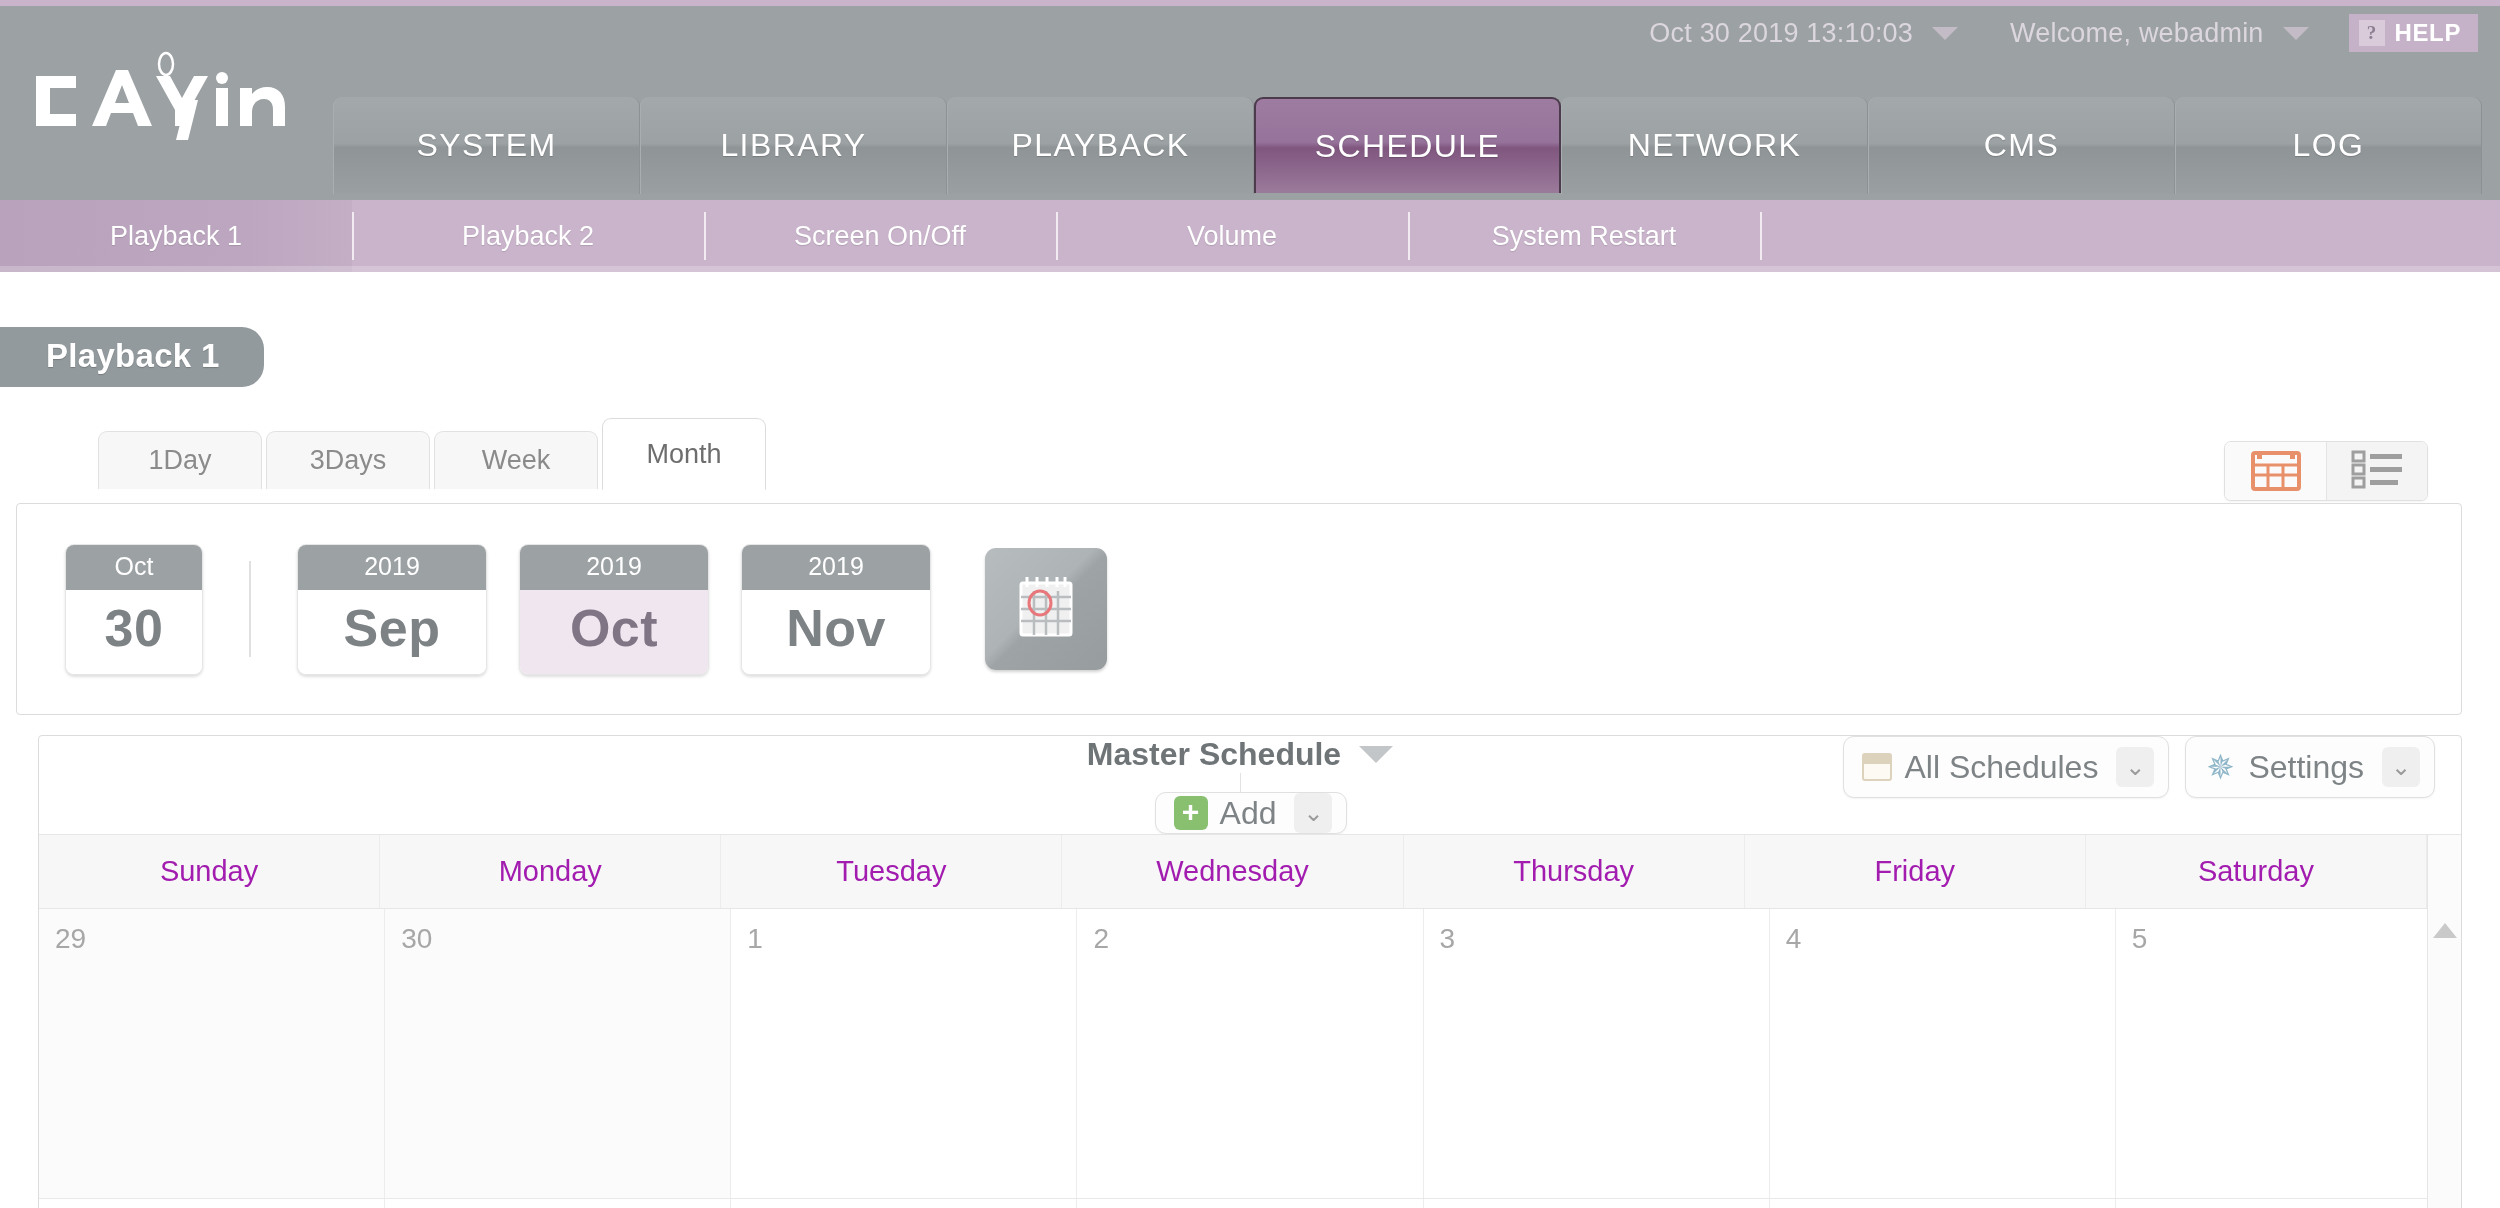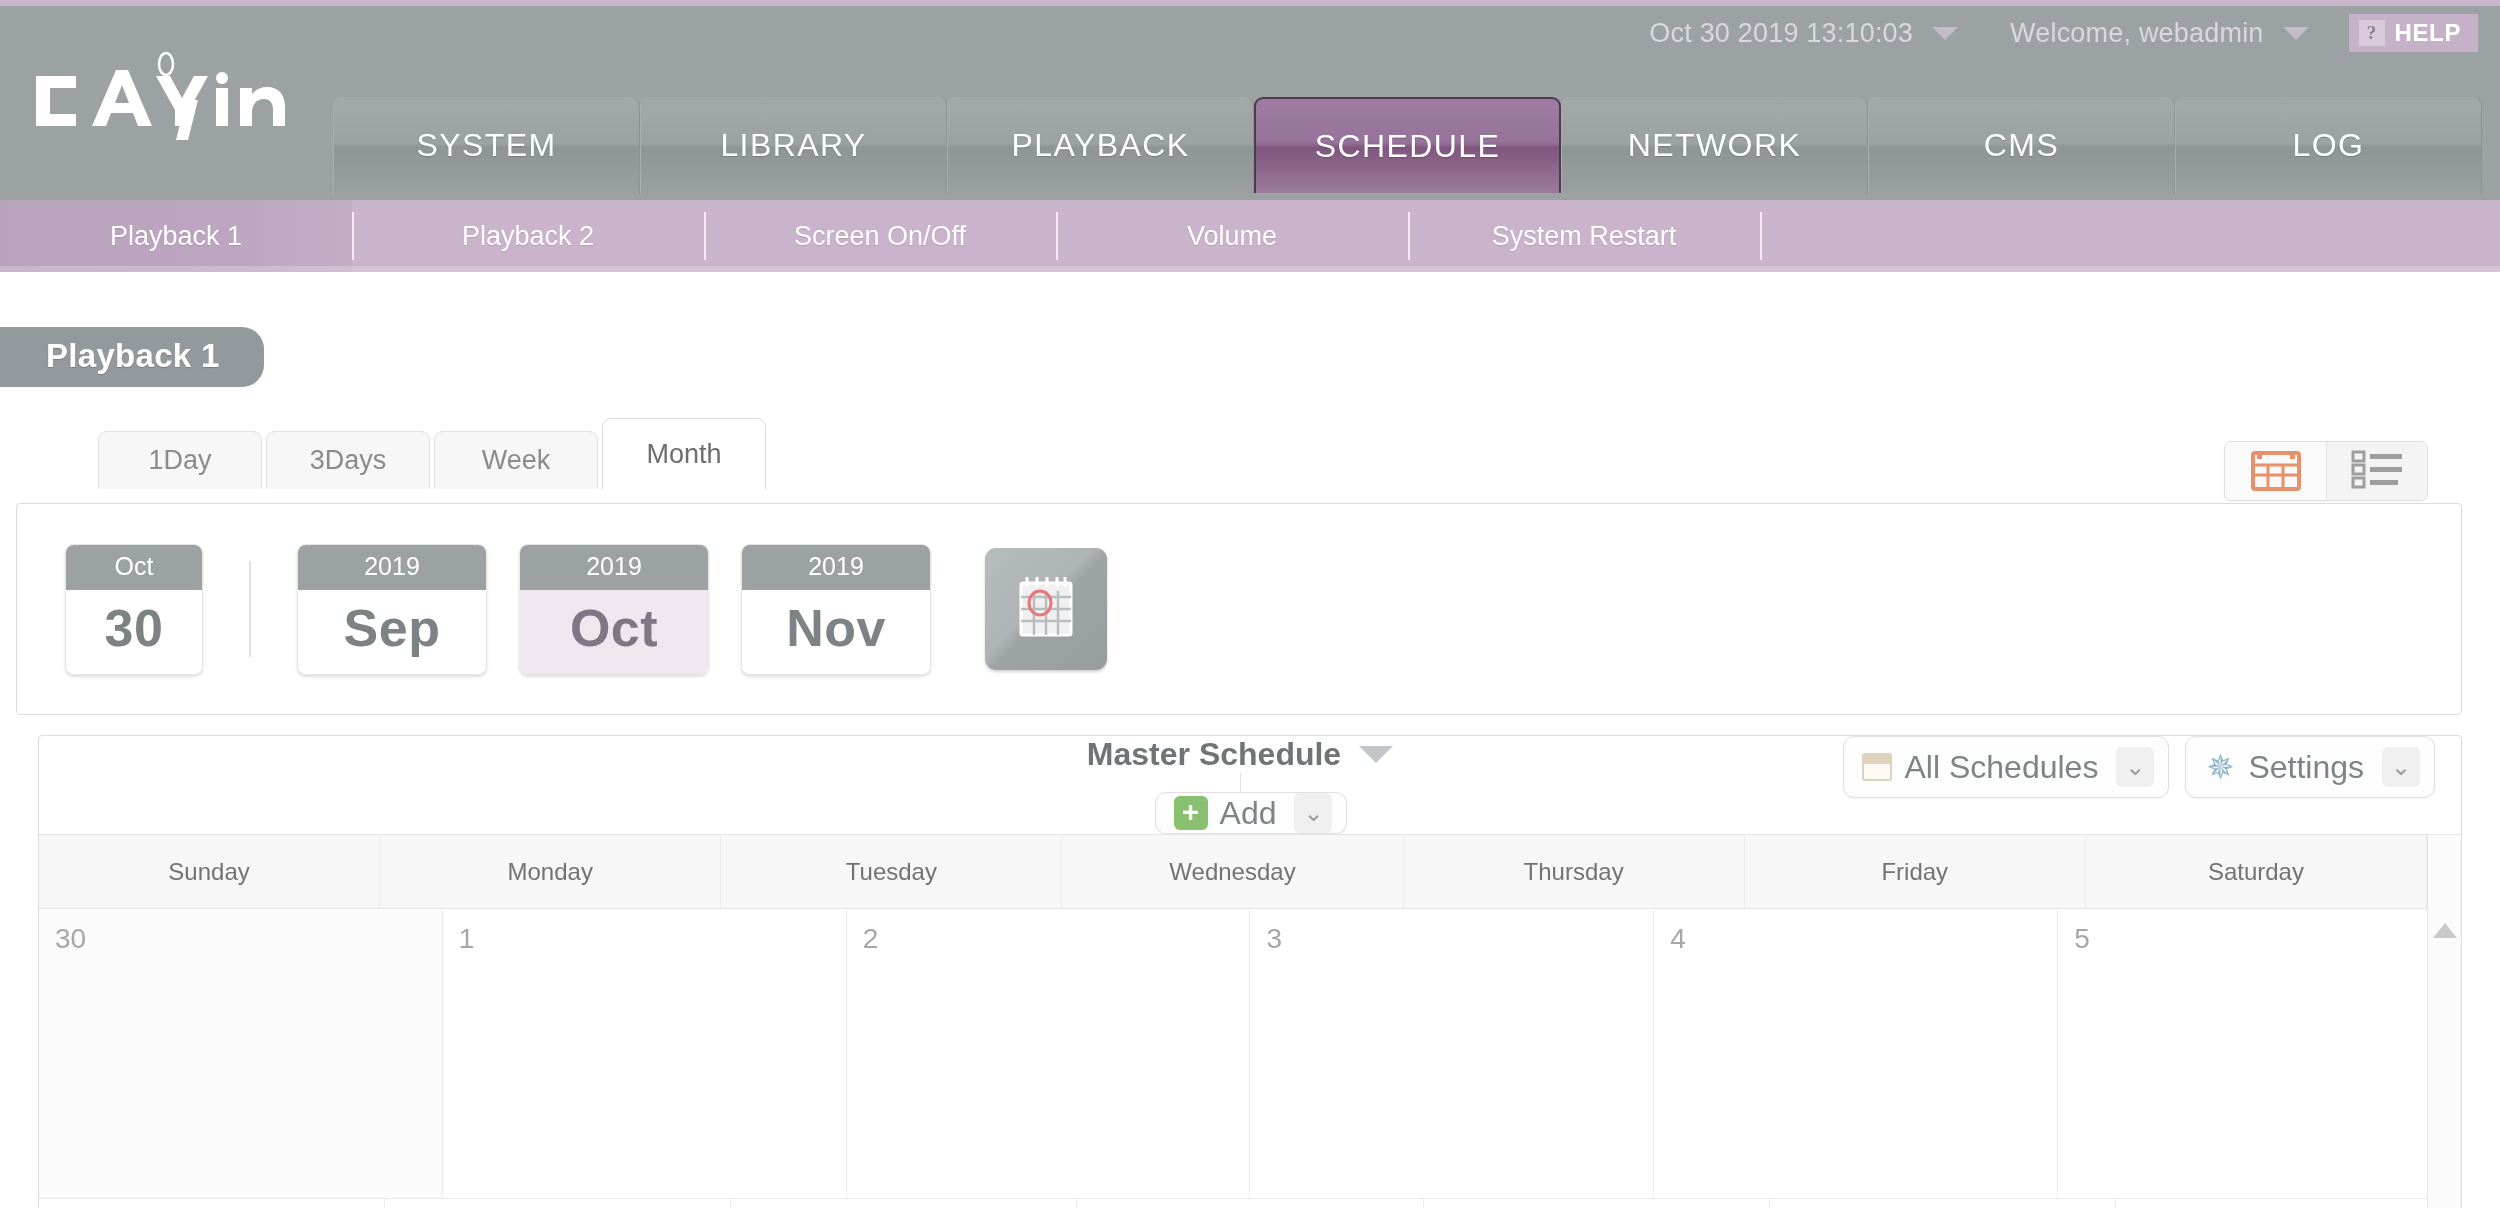--- a/index.html
+++ b/index.html
@@ -438,22 +438,22 @@
     display: flex;
     background: #f7f7f7;
     border-bottom: 1px solid #e6e6e6;
     height: 74px;
   }
   .cal-head .hcell {
     flex: 1 1 0;
     display: flex;
     align-items: center;
     justify-content: center;
-    font-size: 24px;
-    color: #737373;
+    font-size: 29px;
+    color: #a21caf;
     font-family: "Liberation Sans Narrow","Liberation Sans", sans-serif;
     font-stretch: condensed;
     border-right: 1px solid #ececec;
   }
   .cal-head .hcell:last-child { border-right: none; }
   .cal-body { position: relative; }
   .cal-row {
     display: flex;
     height: 290px;
     border-bottom: 1px solid #e9e9e9;
@@ -703,20 +703,23 @@
         <div class="hcell">Tuesday</div>
         <div class="hcell">Wednesday</div>
         <div class="hcell">Thursday</div>
         <div class="hcell">Friday</div>
         <div class="hcell">Saturday</div>
         <div class="cal-head-spacer"></div>
       </div>
 
       <div class="cal-body">
         <div class="cal-row">
+          <div class="cal-cell outside">
+            <div class="daynum">29</div>
+          </div>
           <div class="cal-cell outside">
             <div class="daynum">30</div>
           </div>
           <div class="cal-cell">
             <div class="daynum">1</div>
           </div>
           <div class="cal-cell">
             <div class="daynum">2</div>
           </div>
           <div class="cal-cell">

